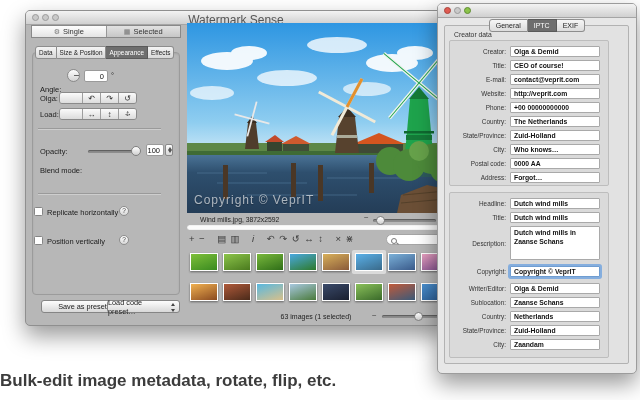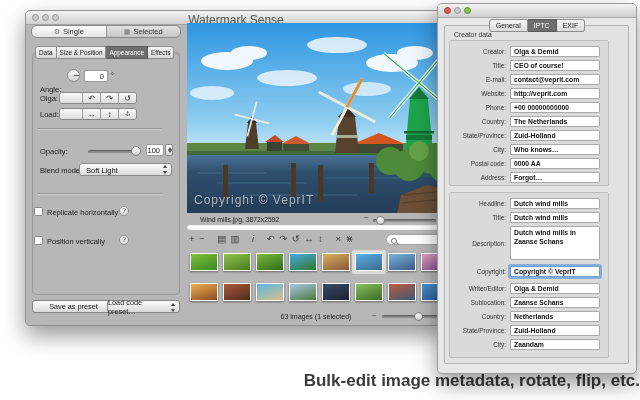--- a/index.html
+++ b/index.html
@@ -13,21 +13,21 @@
   .lights{position:absolute;left:6px;top:3px;display:flex;gap:3px;}
   .light{width:7px;height:7px;border-radius:50%;background:#c9c9c9;border:1px solid #9a9a9a;box-sizing:border-box;}
   #meta-window .light.red{background:#df5b51;border-color:#a8433c;}
   #meta-window .light.green{background:#8bc34a;border-color:#5f8c32;}
   .win-title{position:absolute;left:0;right:0;top:2px;text-align:center;font-size:12px;color:#555;}
   #meta-window .win-title{font-size:7.5px;color:#3c3c3c;}
 
   
   #sidebar{position:absolute;left:0;top:13px;width:160px;bottom:0;}
   #mode-seg{position:absolute;left:5px;top:1px;width:150px;height:13px;display:flex;
-            border:1px solid #898989;border-radius:6px;overflow:hidden;box-sizing:border-box;}
+            border:1px solid #898989;border-radius:0;overflow:hidden;box-sizing:border-box;}
   .mode{flex:1;display:flex;align-items:center;justify-content:center;gap:3px;font-size:7.5px;color:#333;
         background:linear-gradient(#e2e2e2,#c6c6c6);border-left:1px solid #979797;}
   .mode:first-child{border-left:0;}
   .mode.on{background:linear-gradient(#fdfdfd,#e4e4e4);}
   .mode .mi{font-size:7px;color:#777;}
   #side-box{position:absolute;left:6px;top:28px;width:146px;height:241px;border:1px solid #9b9b9b;
             border-radius:4px;box-shadow:inset 0 1px 2px rgba(0,0,0,.10);}
   #side-tabs{position:absolute;left:9px;top:22px;display:flex;z-index:2;}
   .stab{height:11px;line-height:11px;padding:0 3px;font-size:6.4px;white-space:nowrap;color:#222;
         background:linear-gradient(#f4f4f4,#d9d9d9);border:1px solid #8d8d8d;border-left-width:0;}
@@ -66,21 +66,21 @@
   .arrows{position:absolute;right:2px;top:1px;width:7px;height:9px;}
   .arrows::before,.arrows::after{content:"";position:absolute;left:1px;border-left:2.5px solid transparent;border-right:2.5px solid transparent;}
   .arrows::before{top:0;border-bottom:3.5px solid #444;}
   .arrows::after{bottom:0;border-top:3.5px solid #444;}
   .chk{position:absolute;width:9px;height:9px;background:#fff;border:1px solid #858585;border-radius:1.5px;box-sizing:border-box;}
   .help{position:absolute;width:10px;height:10px;border-radius:50%;background:linear-gradient(#fdfdfd,#d8d8d8);
         border:1px solid #8e8e8e;box-sizing:border-box;text-align:center;font-size:6.5px;line-height:8px;color:#444;}
   .sbtn{position:absolute;height:13px;border:1px solid #858585;border-radius:3px;box-sizing:border-box;
         background:linear-gradient(#fdfdfd,#d8d8d8);font-size:7.3px;color:#1a1a1a;
         display:flex;align-items:center;justify-content:center;}
-  #save-preset{left:6px;top:276px;width:83px;}
+  #save-preset{left:15px;top:276px;width:83px;}
   #load-preset{left:81px;top:276px;width:73px;padding-right:8px;}
   #load-preset .arrows{right:2px;top:1.5px;}
 
   
   #preview{position:absolute;left:160px;top:12px;width:260px;height:302px;}
   #photo{position:absolute;left:1px;top:0;width:259px;height:190px;overflow:hidden;background:#2e96e2;}
   #watermark{position:absolute;left:7px;top:170px;font-size:12px;letter-spacing:1px;color:rgba(255,255,255,.62);
              text-shadow:0 1px 1px rgba(0,0,0,.25);white-space:nowrap;}
   #filename{position:absolute;left:14px;top:193px;font-size:6.8px;color:#222;}
   .mini-minus{position:absolute;font-size:8px;color:#444;}
@@ -122,21 +122,21 @@
   #mgroup2{top:188px;height:166px;}
   .mrow{display:flex;align-items:center;margin-bottom:3px;}
   .mlabel{width:56px;text-align:right;padding-right:4px;font-size:6.4px;color:#333;flex:none;}
   .mfield{flex:1;height:11px;background:#fff;border:1px solid #a9a9a9;border-radius:1px;box-sizing:border-box;
           font-size:6.8px;font-weight:bold;color:#111;line-height:9.5px;padding:0 3px;overflow:hidden;white-space:nowrap;}
   .mfield.tall{height:34px;white-space:normal;line-height:1.35;padding-top:1px;}
   .mrow.tallrow{align-items:center;}
   .mrow.focusrow{margin:6px 0 6px 0;}
   .mfield.focused{box-shadow:0 0 0 2px #85aede;border-color:#6f9dd1;}
 
-  #caption{position:absolute;left:0;right:0;top:371px;text-align:right;font-size:17px;font-weight:bold;color:#3c3c3c;}
+  #caption{position:absolute;left:0;right:0;top:371px;text-align:left;font-size:17px;font-weight:bold;color:#3c3c3c;}
 </style>
 </head>
 <body>
 
 <div class="win" id="main-window">
   <div class="titlebar">
     <div class="lights">
       <span class="light"></span>
       <span class="light"></span>
       <span class="light"></span>
@@ -192,24 +192,20 @@
 
     <div class="sdiv" style="top:104px;"></div>
 
     <span class="slabel" style="left:14px;top:123px;">Opacity:</span>
     <div class="track" style="left:62px;top:126px;width:52px;"></div>
     <div class="knob" style="left:105px;top:122px;"></div>
     <div class="vbox" id="opacity-value">100</div>
     <div class="stepper" style="left:139px;top:120px;"></div>
 
     <span class="slabel" style="left:14px;top:142px;">Blend mode:</span>
-    <div id="blend-popup">
-      <span class="pv">Soft Light</span>
-      <span class="arrows"></span>
-    </div>
 
     <div class="sdiv" style="top:169px;"></div>
 
     <div class="chk" style="left:8px;top:183px;"></div>
     <span class="slabel" style="left:21px;top:184px;">Replicate horizontally</span>
     <div class="help" style="left:93px;top:182px;">?</div>
 
     <div class="chk" style="left:8px;top:212px;"></div>
     <span class="slabel" style="left:21px;top:213px;">Position vertically</span>
     <div class="help" style="left:93px;top:211px;">?</div>

